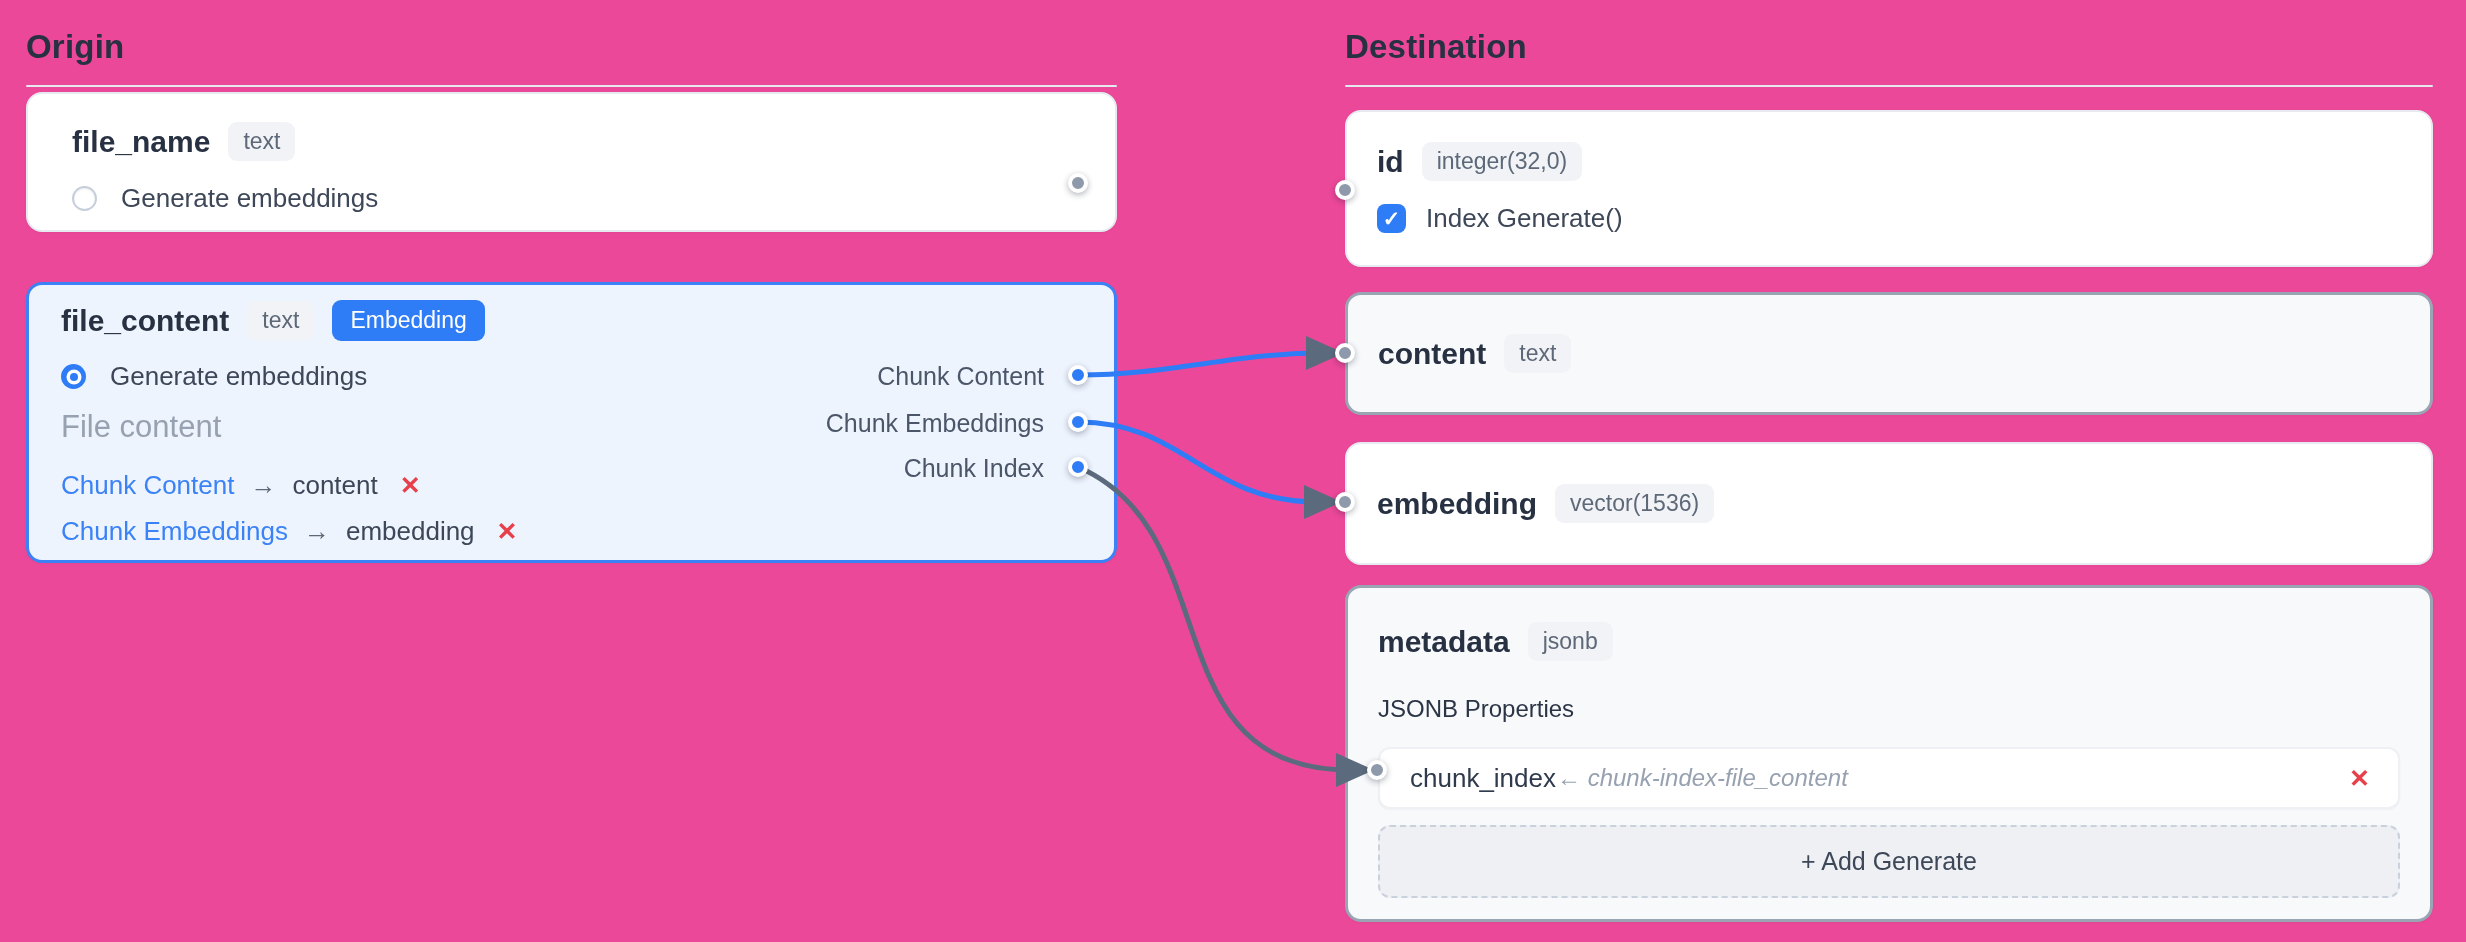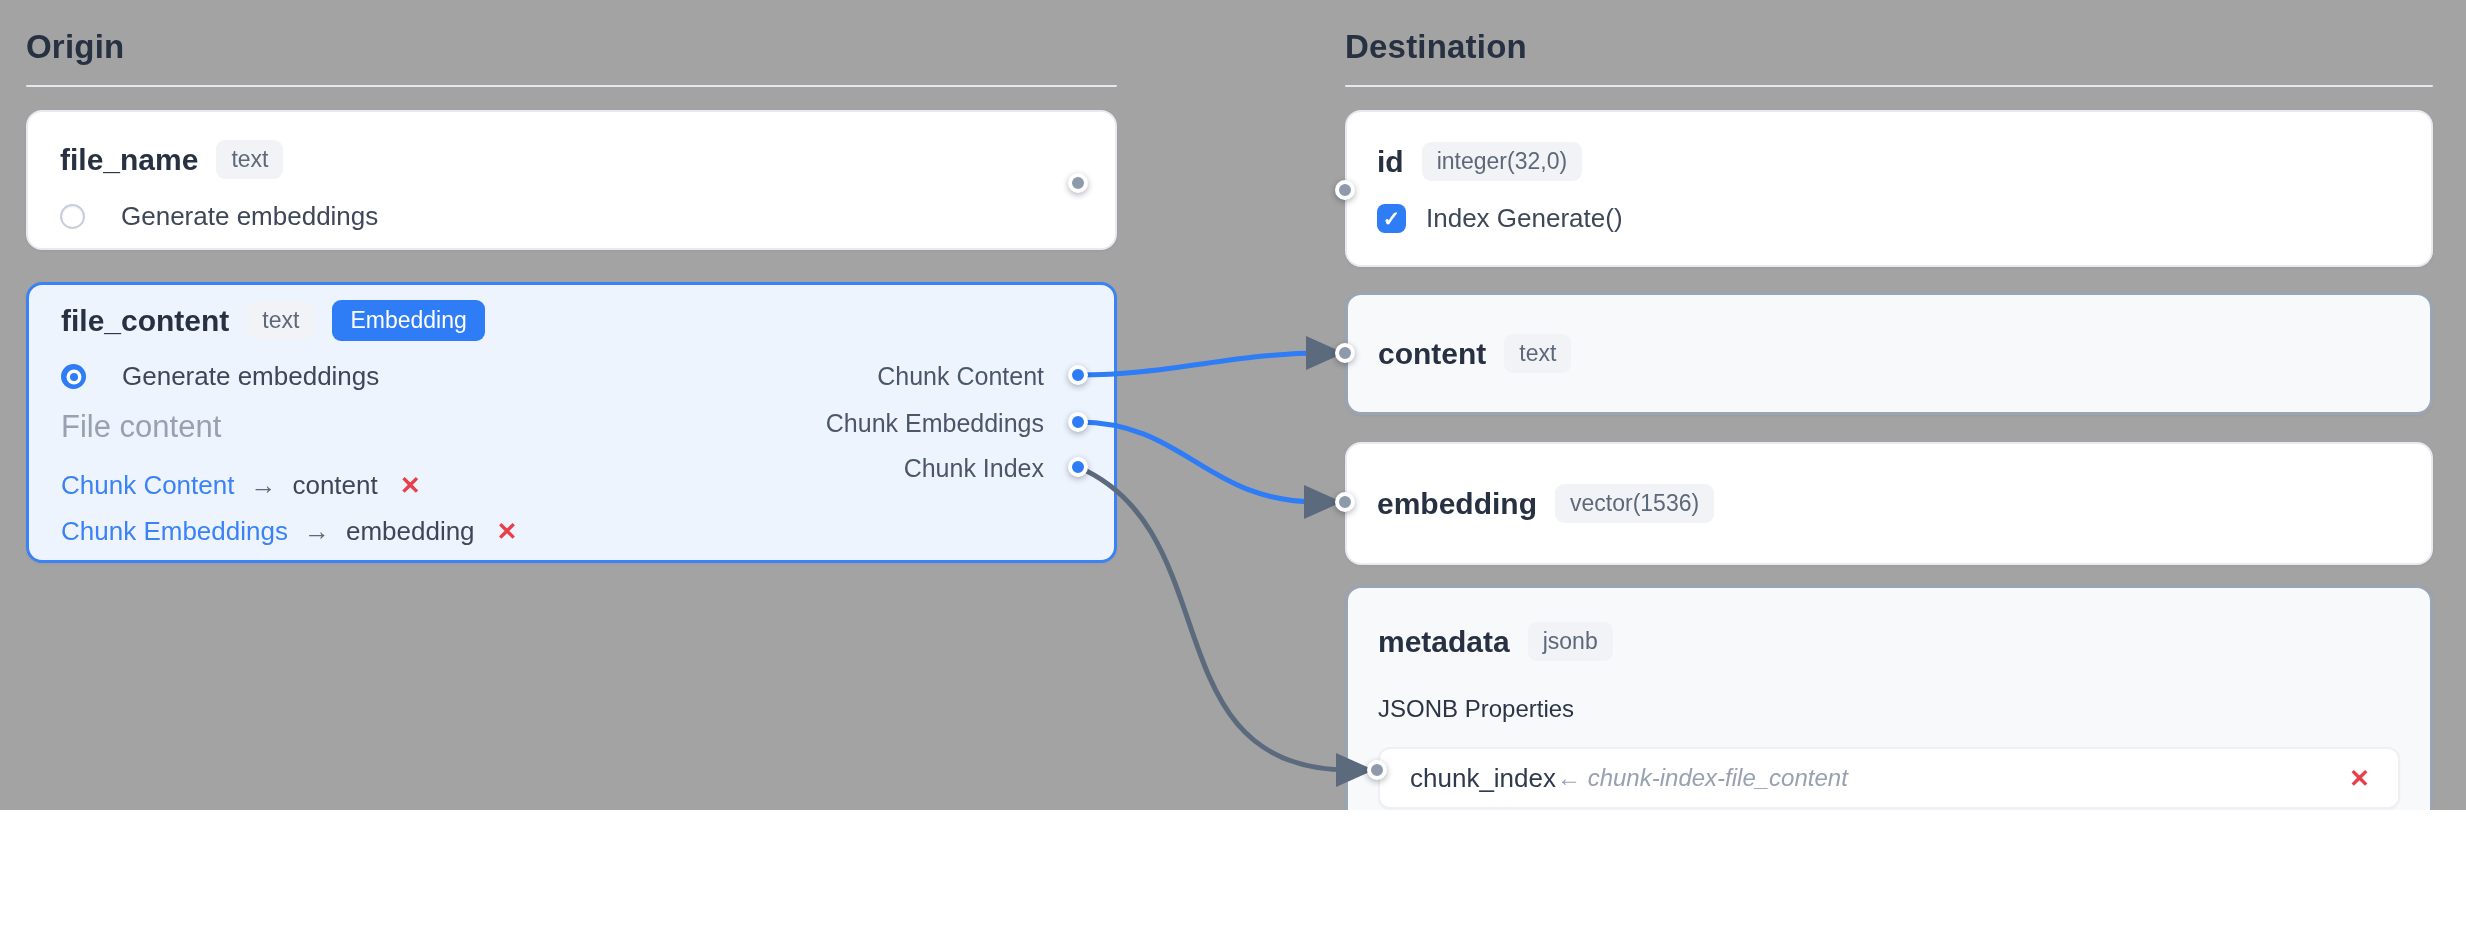--- a/index.html
+++ b/index.html
@@ -1,33 +1,33 @@
 <!DOCTYPE html>
 <html><head>
 <meta charset="utf-8">
 <style>
   * { margin:0; padding:0; box-sizing:border-box; }
   html,body { background:#ffffff; }
   body { font-family:"Liberation Sans", sans-serif; }
-  .canvas { position:relative; width:2466px; height:810px; background:#a3a3a3; overflow:hidden; }
+  .canvas { position:relative; width:2466px; height:942px; background:#ec4899; overflow:hidden; }
 
   .col-heading { position:absolute; top:28px; font-size:33px; font-weight:800; color:#273142; letter-spacing:.2px; }
   .divider { position:absolute; top:85px; height:2px; background:#e5e8ee; border-radius:1px; }
 
   .card { position:absolute; border-radius:16px; background:#ffffff; border:2px solid #e7eaf0; box-shadow:0 1px 3px rgba(16,24,40,.05); }
   .card.selected { border:3px solid #3b82f6; background:#edf4fe; }
   .card.target { border:3px solid #9aa5b4; background:#f7f9fb; }
 
   .title-row { display:flex; align-items:center; gap:18px; }
   .field-title { font-size:30px; font-weight:700; color:#273142; }
   .badge { display:inline-block; font-size:23px; border-radius:9px; padding:6px 15px; }
   .type-badge { background:#f1f3f6; color:#5d6878; }
   .blue-badge { background:#2e7cf6; color:#ffffff; padding:7px 18px; }
 
-  .radio-row { display:flex; align-items:center; gap:36px; }
+  .radio-row { display:flex; align-items:center; gap:24px; }
   .radio { width:25px; height:25px; border-radius:50%; background:#ffffff; border:2px solid #c6cedb; box-shadow:inset 0 1px 2px rgba(16,24,40,.08); flex:none; }
   .radio.checked { border:none; background:#2e7cf6; position:relative; box-shadow:none; }
   .radio.checked::before { content:""; position:absolute; left:50%; top:50%; width:15px; height:15px; border-radius:50%; background:#ffffff; transform:translate(-50%,-50%); }
   .radio.checked::after { content:""; position:absolute; left:50%; top:50%; width:8px; height:8px; border-radius:50%; background:#2e7cf6; transform:translate(-50%,-50%); }
   .radio-label { font-size:26px; color:#3d4758; }
 
   .desc-text { font-size:31px; color:#97a1b0; }
 
   .map-row { display:flex; align-items:center; gap:16px; font-size:26px; }
   .map-source { color:#3b82f6; cursor:pointer; }
@@ -58,21 +58,21 @@
   .dot.gray { background:#8e9aab; }
 </style>
 </head>
 <body>
 
 <div class="canvas">
 
   <h2 class="col-heading" style="left:26px">Origin</h2>
   <div class="divider" style="left:26px;width:1091px"></div>
 
-  <section class="card" style="left:26px;top:110px;width:1091px;height:140px;padding:28px 32px">
+  <section class="card" style="left:26px;top:92px;width:1091px;height:140px;padding:28px 44px">
     <div class="title-row">
       <span class="field-title">file_name</span>
       <span class="badge type-badge">text</span>
     </div>
     <div class="radio-row" style="margin-top:22px">
       <span class="radio"></span>
       <span class="radio-label">Generate embeddings</span>
     </div>
   </section>
 

